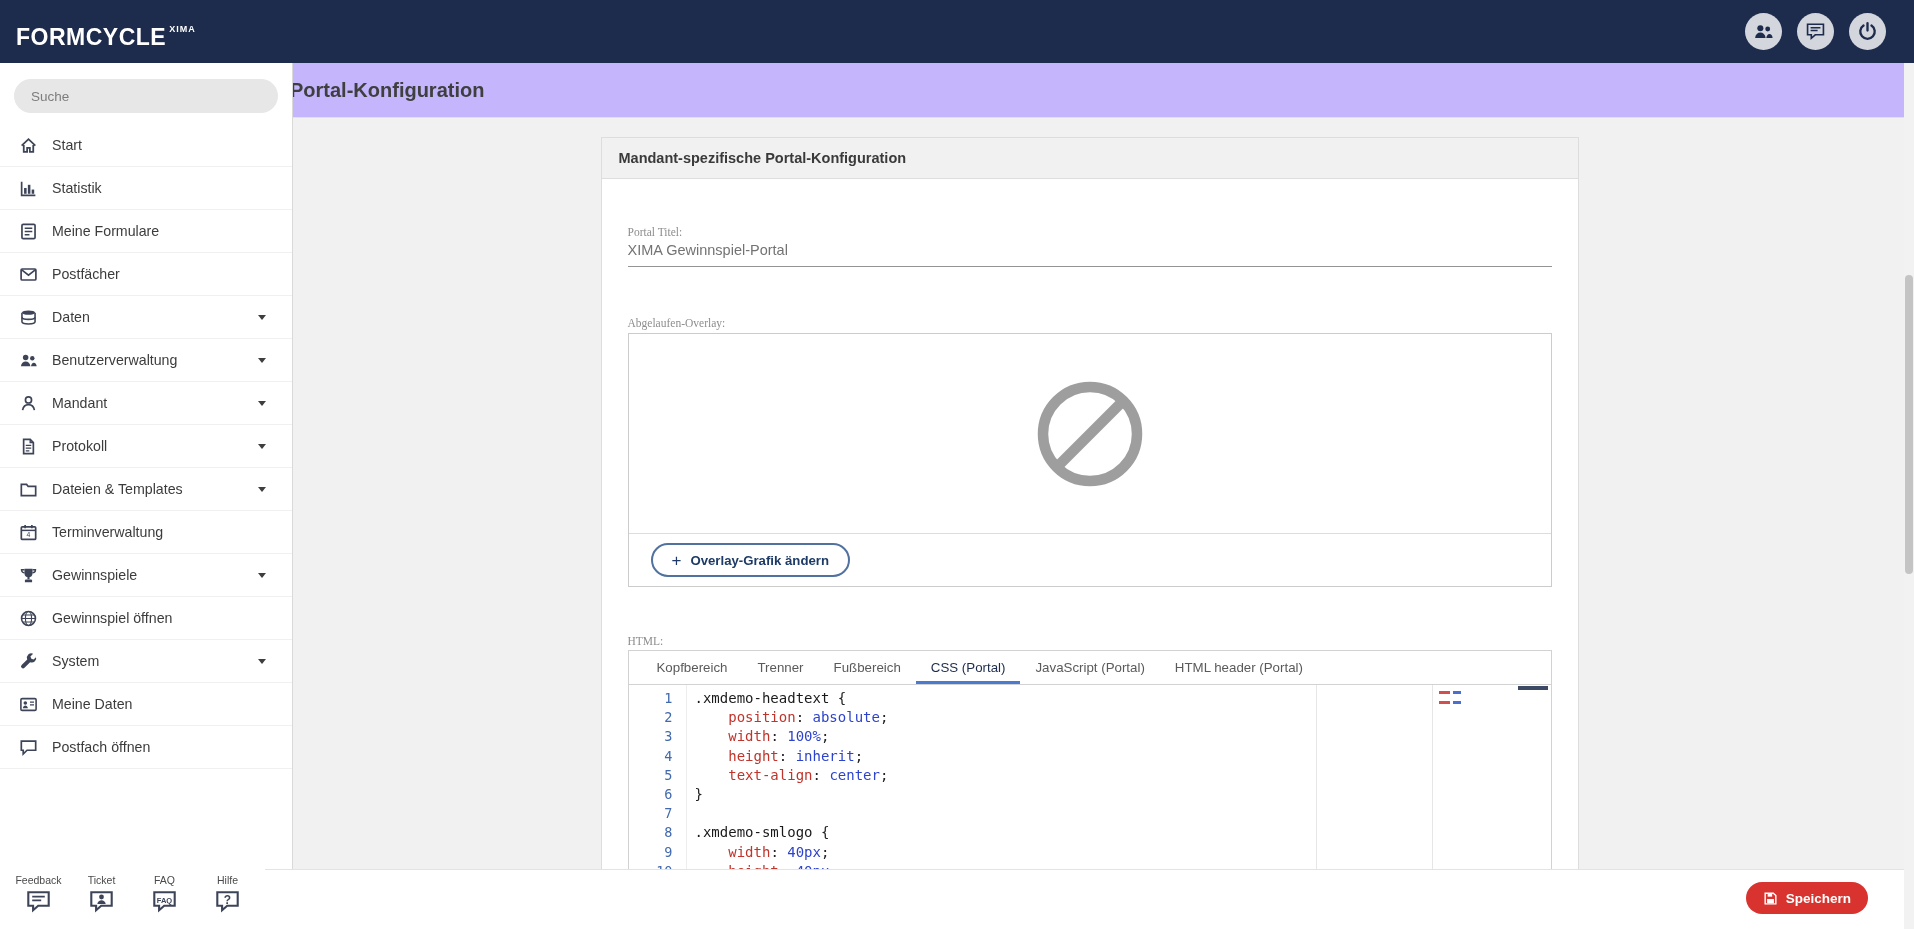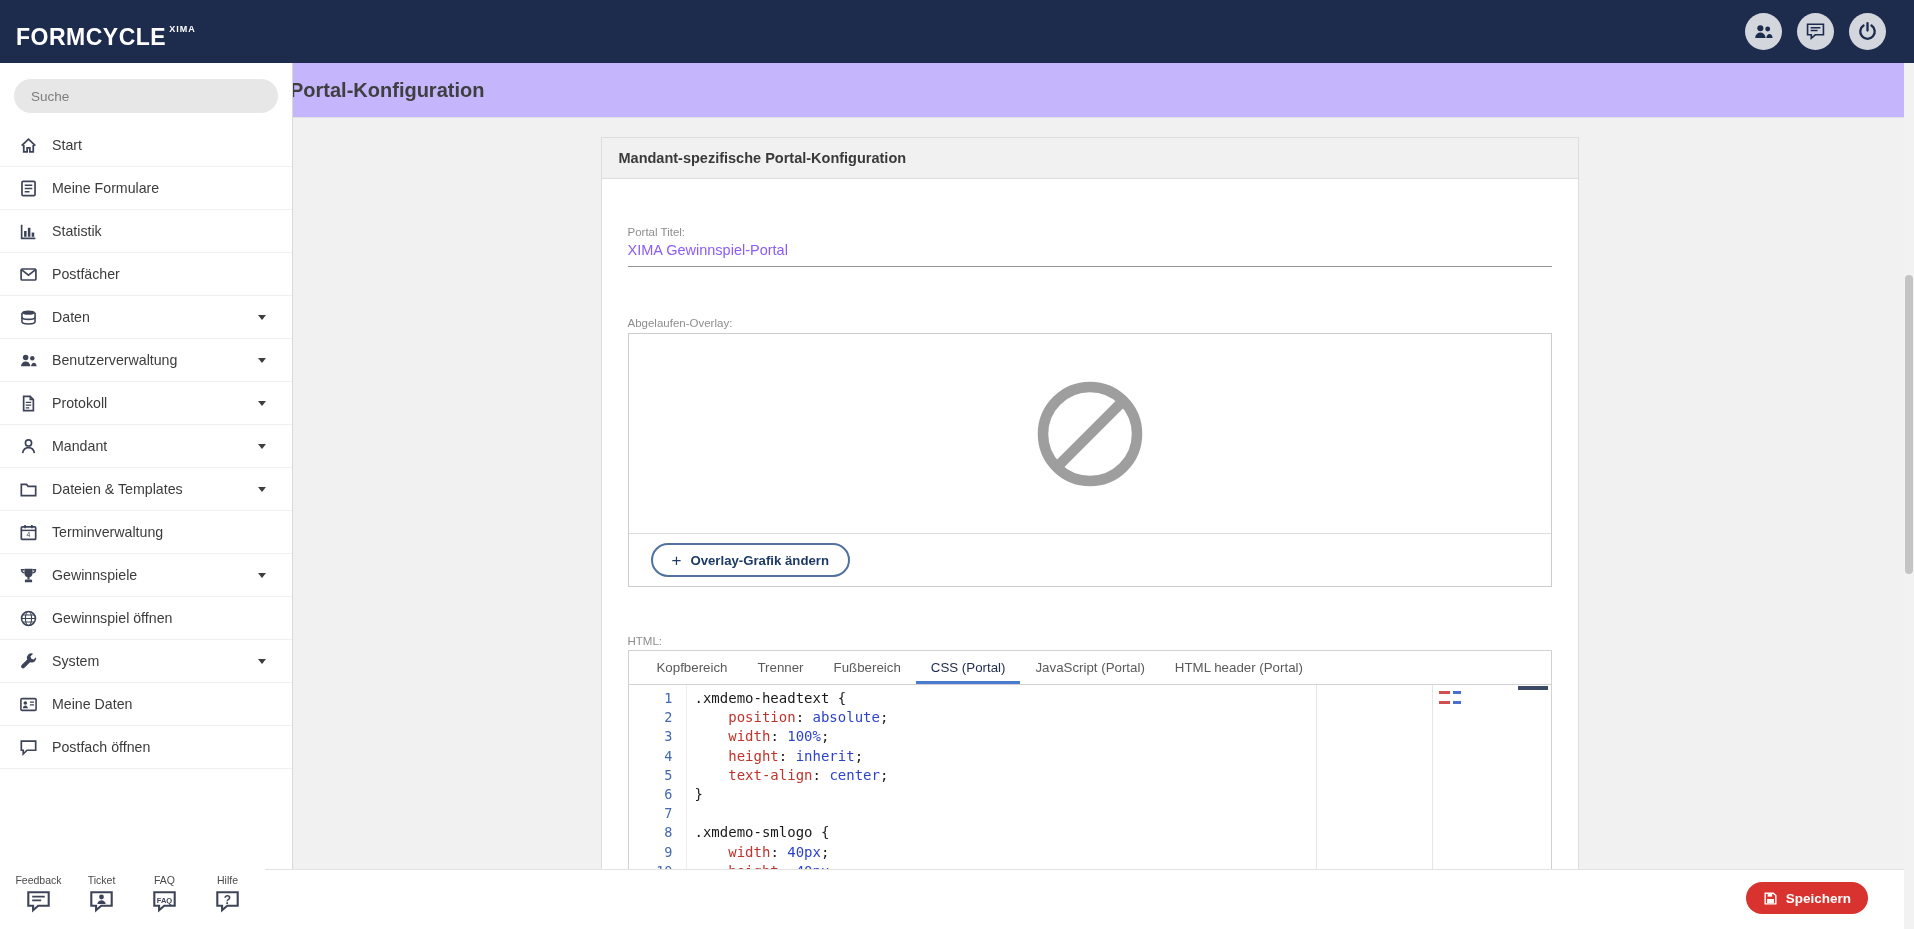--- a/index.html
+++ b/index.html
@@ -32,23 +32,23 @@
 
   
   .main{position:absolute;left:265px;top:63px;right:0;bottom:0;background:#f1f1f1;}
   .page-header{height:55px;background:#c4b5fd;border-bottom:1px solid #e2e2e2;display:flex;align-items:center;padding-left:25px;}
   .page-title{font-size:20px;font-weight:bold;color:#3f3f3f;}
   .content{height:751px;overflow:hidden;padding-top:19px;}
 
   .card{width:978px;margin:0 auto;background:#fff;border:1px solid #ddd;height:1100px;}
   .card-header{height:41px;background:#f1f1f1;border-bottom:1px solid #ddd;display:flex;align-items:center;padding-left:17px;font-size:14.5px;font-weight:bold;color:#3a3a3a;}
   .card-body{padding:0 26px;}
-  .field-label{display:block;font-size:11.5px;color:#8d8d8d;}
+  .field-label{display:block;font-size:11.5px;color:#8d8d8d;font-family:Liberation Serif, serif;}
   .f-portal{margin-top:47px;}
-  .portal-input{width:100%;border:none;border-bottom:1px solid #949494;font-size:14.5px;color:#8b5cf6;padding:4px 0 8px;background:transparent;outline:none;font-family:inherit;}
+  .portal-input{width:100%;border:none;border-bottom:1px solid #949494;font-size:14.5px;color:#737373;padding:4px 0 8px;background:transparent;outline:none;font-family:inherit;}
   .f-overlay{margin-top:50px;}
   .overlay-box{margin-top:4px;border:1px solid #ccc;}
   .overlay-image{height:200px;display:flex;align-items:center;justify-content:center;border-bottom:1px solid #ddd;}
   .blocked-icon{width:116px;height:116px;}
   .overlay-actions{height:52px;display:flex;align-items:center;padding-left:22px;}
   .overlay-btn{height:34px;border-radius:17px;border:2px solid #51719f;background:#fff;color:#1d3b66;font-weight:bold;font-size:13.2px;padding:0 19px;display:flex;align-items:center;gap:9px;cursor:pointer;font-family:inherit;}
   .overlay-btn .plus{font-size:17px;font-weight:normal;line-height:1;}
   .f-html{margin-top:48px;}
 
   .editor-wrap{margin-top:3px;border:1px solid #d2d2d2;background:#fff;}
@@ -131,40 +131,40 @@
             <svg viewBox="0 0 18 18">
               <path d="M2.5 9.2 9 3l6.5 6.2" fill="none" stroke="currentColor" stroke-width="1.7"></path>
               <path d="M4.5 8.5V15h3.2v-3.8h2.6V15h3.2V8.5" fill="none" stroke="currentColor" stroke-width="1.7"></path>
             </svg>
           </span>
           <span class="side-label">Start</span>
         </div>
         <div class="side-item">
           <span class="icon">
             <svg viewBox="0 0 18 18">
-              <rect x="2.8" y="2.2" width="12.4" height="13.6" rx="1.2" fill="none" stroke="currentColor" stroke-width="1.6"></rect>
-              <path d="M5.4 6h7.2M5.4 9h7.2M5.4 12h4.5" stroke="currentColor" stroke-width="1.4"></path>
-            </svg>
-          </span>
-          <span class="side-label">Meine Formulare</span>
-        </div>
-        <div class="side-item">
-          <span class="icon">
-            <svg viewBox="0 0 18 18">
               <path d="M2.5 2.5V15.5H15.5" fill="none" stroke="currentColor" stroke-width="1.6"></path>
               <rect x="4.8" y="8.5" width="2.4" height="5.5" fill="currentColor"></rect>
               <rect x="8.4" y="5.5" width="2.4" height="8.5" fill="currentColor"></rect>
               <rect x="12" y="10" width="2.4" height="4" fill="currentColor"></rect>
             </svg>
           </span>
           <span class="side-label">Statistik</span>
         </div>
         <div class="side-item">
           <span class="icon">
             <svg viewBox="0 0 18 18">
+              <rect x="2.8" y="2.2" width="12.4" height="13.6" rx="1.2" fill="none" stroke="currentColor" stroke-width="1.6"></rect>
+              <path d="M5.4 6h7.2M5.4 9h7.2M5.4 12h4.5" stroke="currentColor" stroke-width="1.4"></path>
+            </svg>
+          </span>
+          <span class="side-label">Meine Formulare</span>
+        </div>
+        <div class="side-item">
+          <span class="icon">
+            <svg viewBox="0 0 18 18">
               <rect x="2" y="3.8" width="14" height="10.4" rx="1" fill="none" stroke="currentColor" stroke-width="1.6"></rect>
               <path d="M2.6 4.6 9 9.6l6.4-5" fill="none" stroke="currentColor" stroke-width="1.6"></path>
             </svg>
           </span>
           <span class="side-label">Postfächer</span>
         </div>
         <div class="side-item">
           <span class="icon">
             <svg viewBox="0 0 18 18">
               <ellipse cx="9" cy="4.4" rx="6.2" ry="2.1" fill="currentColor"></ellipse>
@@ -183,36 +183,36 @@
               <path d="M1.8 14.5c.3-2.9 2.2-4.6 4.5-4.6s4.2 1.7 4.5 4.6z" fill="currentColor"></path>
               <path d="M11.4 14.5c.15-1.9 1.2-3.4 2.7-3.4 1.4 0 2.5 1.4 2.7 3.4z" fill="currentColor"></path>
             </svg>
           </span>
           <span class="side-label">Benutzerverwaltung</span>
           <span class="chev"></span>
         </div>
         <div class="side-item">
           <span class="icon">
             <svg viewBox="0 0 18 18">
+              <circle cx="9" cy="5.6" r="2.9" fill="none" stroke="currentColor" stroke-width="1.6"></circle>
+              <path d="M3.4 15.2c.6-3.4 3-5.2 5.6-5.2s5 1.8 5.6 5.2" fill="none" stroke="currentColor" stroke-width="1.6"></path>
+            </svg>
+          </span>
+          <span class="side-label">Mandant</span>
+          <span class="chev"></span>
+        </div>
+        <div class="side-item">
+          <span class="icon">
+            <svg viewBox="0 0 18 18">
               <path d="M4.4 2.2h6.2l3 3v10.6H4.4z" fill="none" stroke="currentColor" stroke-width="1.6"></path>
               <path d="M10.6 2.2v3h3" fill="none" stroke="currentColor" stroke-width="1.3"></path>
               <path d="M6.4 8h5.2M6.4 10.6h5.2M6.4 13.2h3.4" stroke="currentColor" stroke-width="1.2"></path>
             </svg>
           </span>
           <span class="side-label">Protokoll</span>
-          <span class="chev"></span>
-        </div>
-        <div class="side-item">
-          <span class="icon">
-            <svg viewBox="0 0 18 18">
-              <circle cx="9" cy="5.6" r="2.9" fill="none" stroke="currentColor" stroke-width="1.6"></circle>
-              <path d="M3.4 15.2c.6-3.4 3-5.2 5.6-5.2s5 1.8 5.6 5.2" fill="none" stroke="currentColor" stroke-width="1.6"></path>
-            </svg>
-          </span>
-          <span class="side-label">Mandant</span>
           <span class="chev"></span>
         </div>
         <div class="side-item">
           <span class="icon">
             <svg viewBox="0 0 18 18">
               <path d="M2.2 4.2h5l1.5 1.9h7.1v8.7H2.2z" fill="none" stroke="currentColor" stroke-width="1.6"></path>
             </svg>
           </span>
           <span class="side-label">Dateien &amp; Templates</span>
           <span class="chev"></span>

